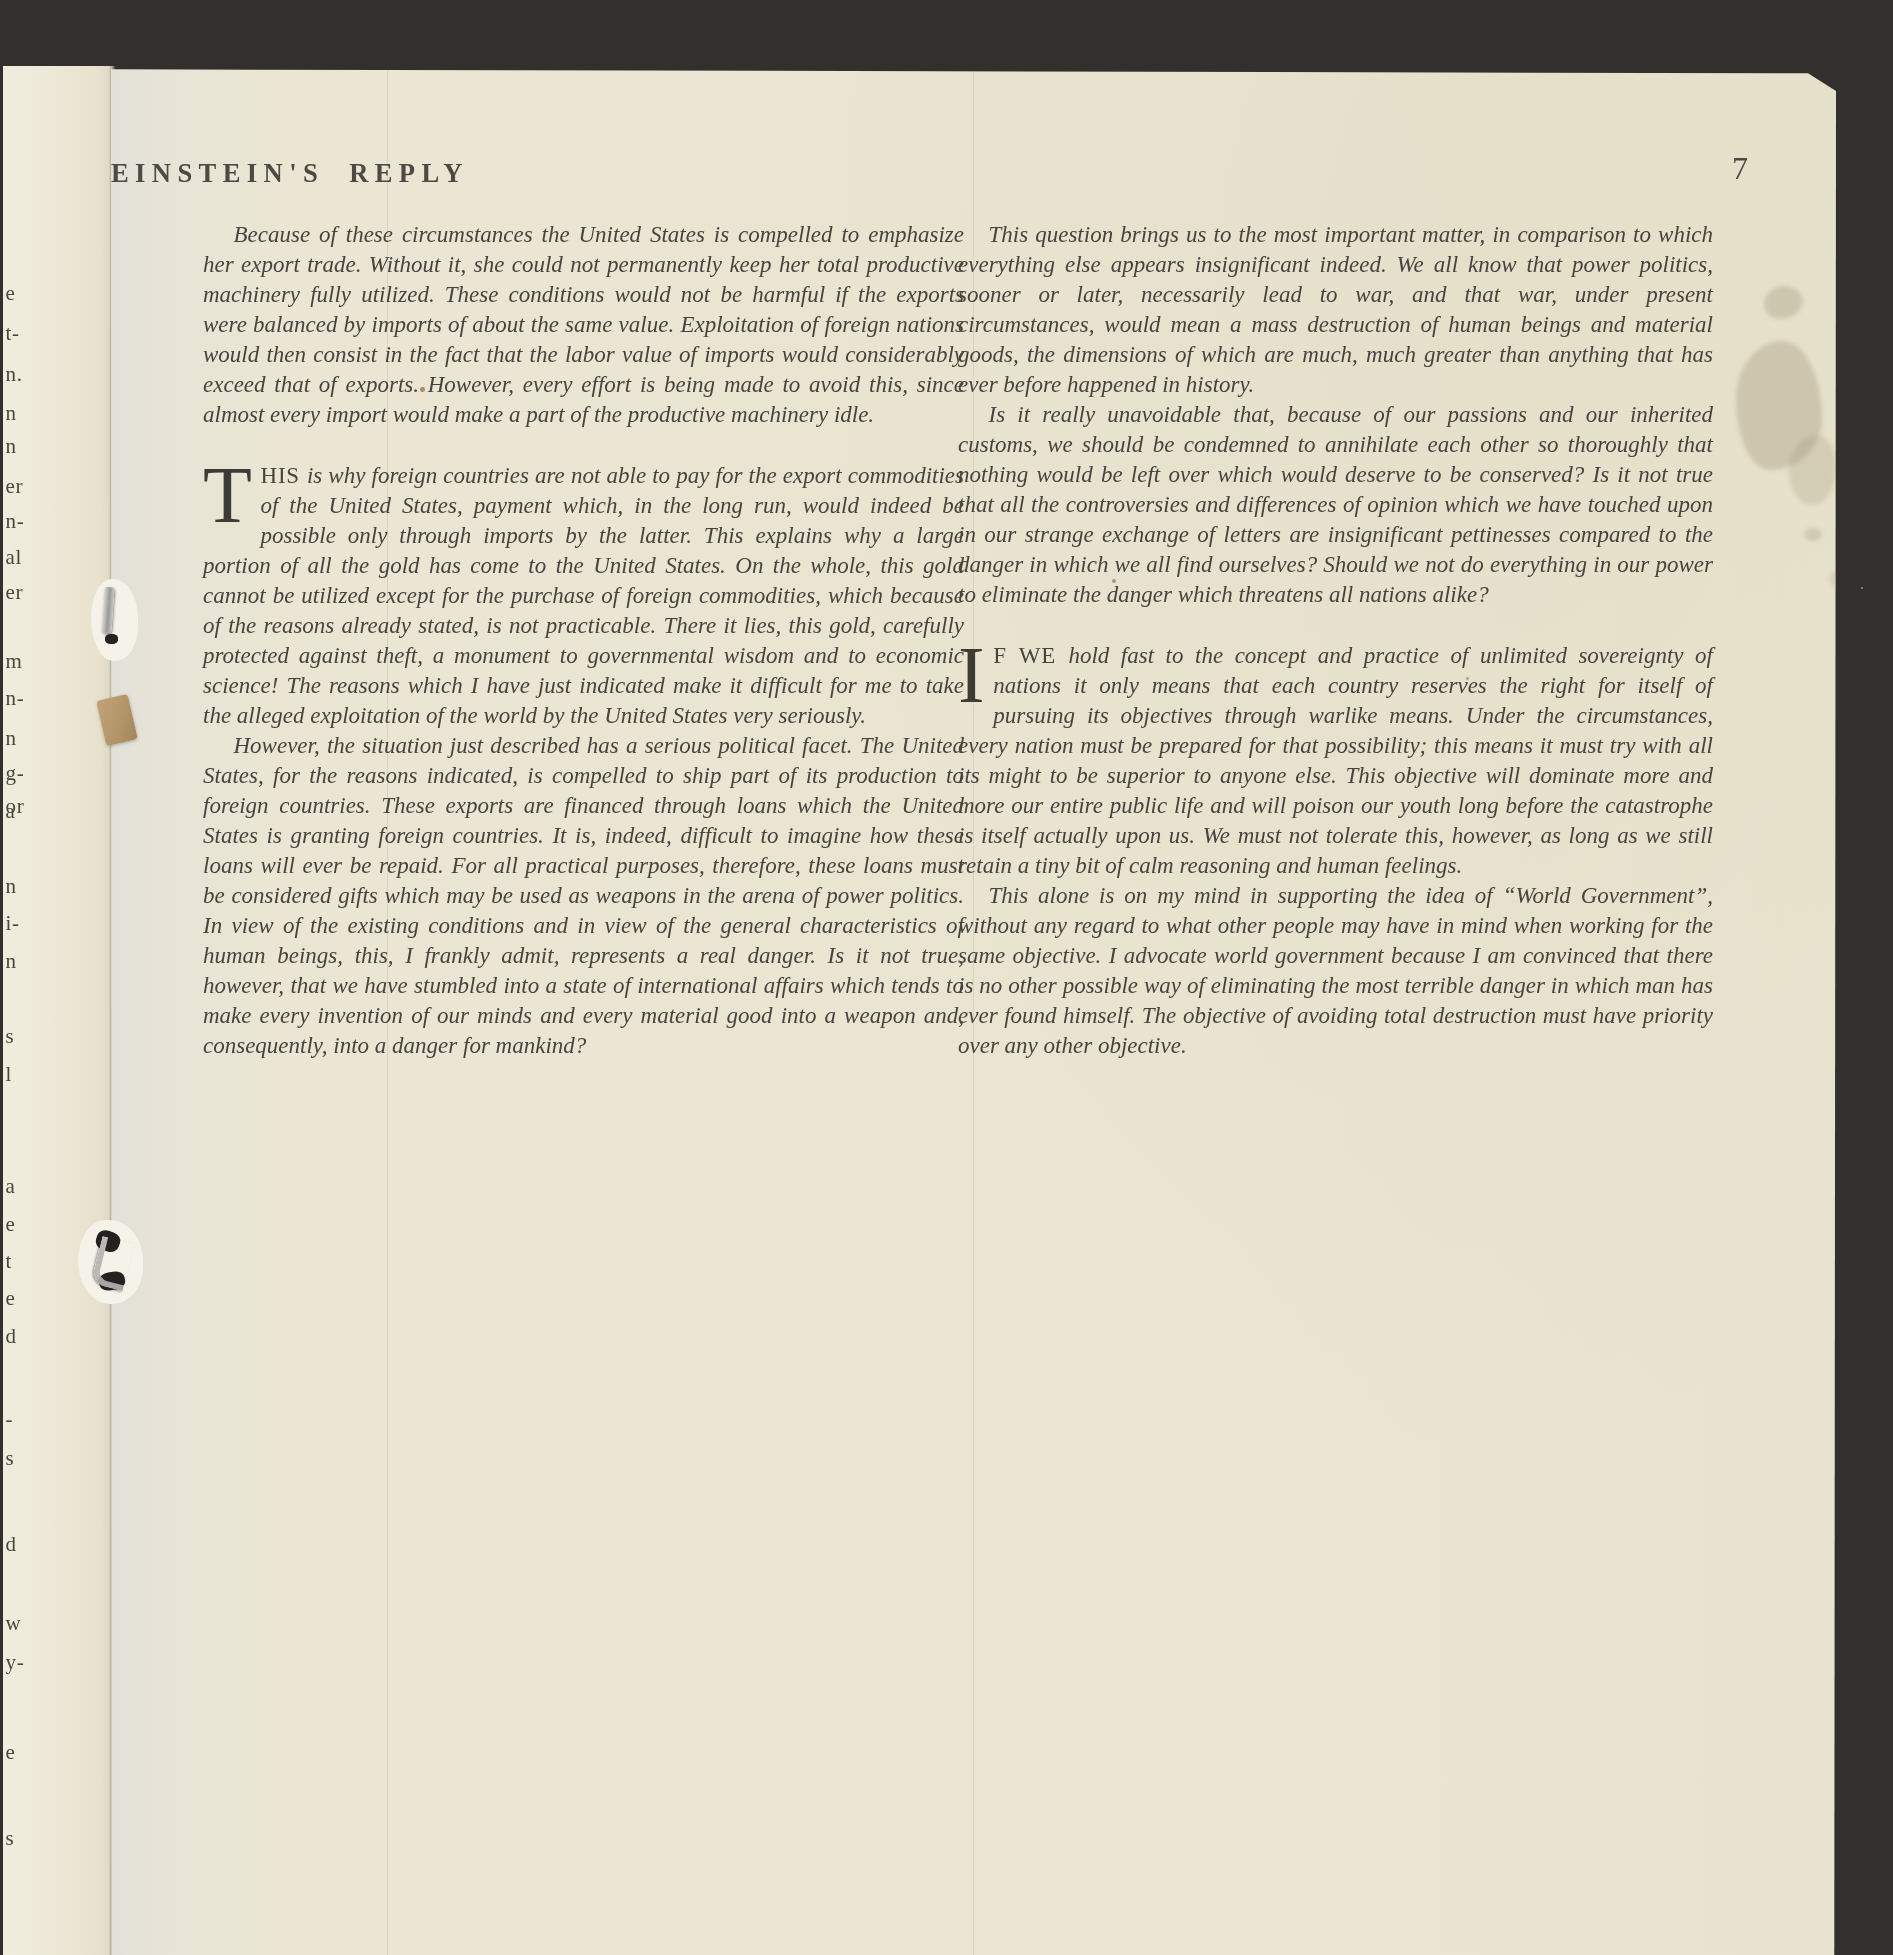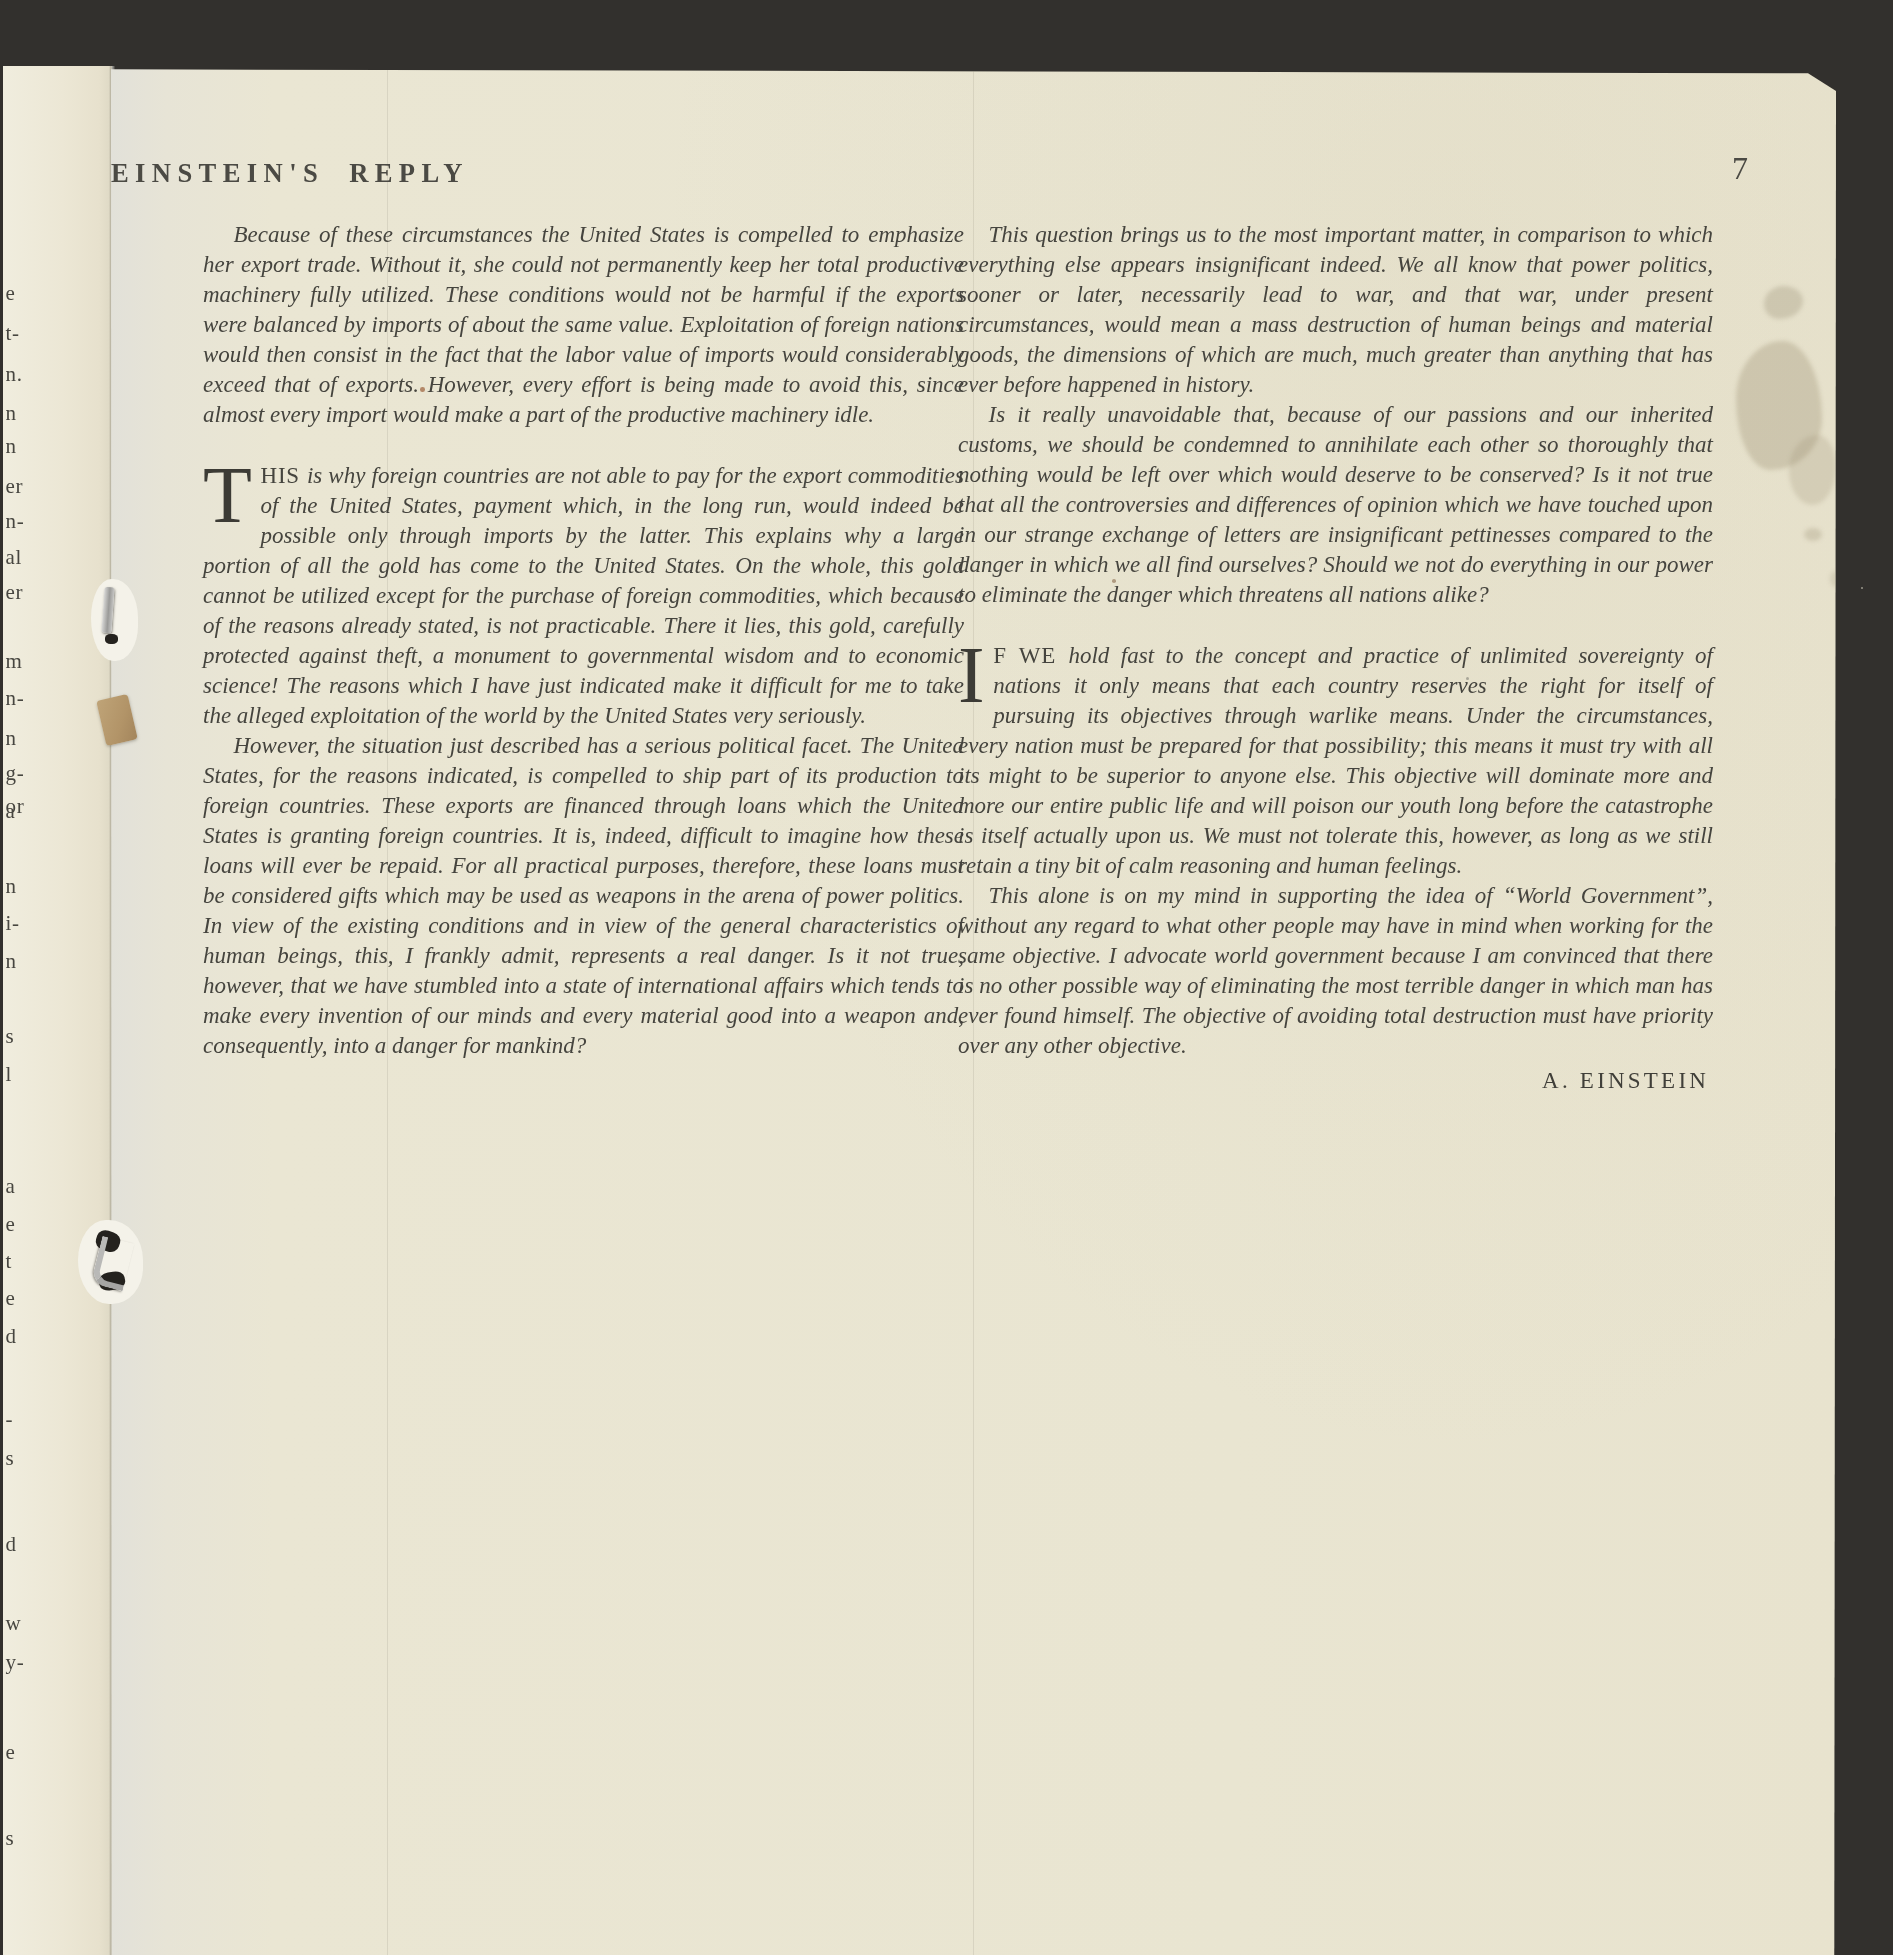--- a/index.html
+++ b/index.html
@@ -124,21 +124,20 @@
     <div class="col col-left">
         <p class="para indent">Because of these circumstances the United States is compelled to emphasize her export trade. Without it, she could not permanently keep her total productive machinery fully utilized. These conditions would not be harmful if the exports were balanced by imports of about the same value. Exploitation of foreign nations would then consist in the fact that the labor value of imports would considerably exceed that of exports. However, every effort is being made to avoid this, since almost every import would make a part of the productive machinery idle.</p>
         <p class="para dropcap"><span class="dropcap-initial">T</span><span class="lead-caps">HIS </span>is why foreign countries are not able to pay for the export commodities of the United States, payment which, in the long run, would indeed be possible only through imports by the latter. This explains why a large portion of all the gold has come to the United States. On the whole, this gold cannot be utilized except for the purchase of foreign commodities, which because of the reasons already stated, is not practicable. There it lies, this gold, carefully protected against theft, a monument to governmental wisdom and to economic science! The reasons which I have just indicated make it difficult for me to take the alleged exploitation of the world by the United States very seriously.</p>
         <p class="para indent">However, the situation just described has a serious political facet. The United States, for the reasons indicated, is compelled to ship part of its production to foreign countries. These exports are financed through loans which the United States is granting foreign countries. It is, indeed, difficult to imagine how these loans will ever be repaid. For all practical purposes, therefore, these loans must be considered gifts which may be used as weapons in the arena of power politics. In view of the existing conditions and in view of the general characteristics of human beings, this, I frankly admit, represents a real danger. Is it not true, however, that we have stumbled into a state of international affairs which tends to make every invention of our minds and every material good into a weapon and, consequently, into a danger for mankind?</p>
       </div>
     <div class="col col-right">
         <p class="para indent">This question brings us to the most important matter, in comparison to which everything else appears insignificant indeed. We all know that power politics, sooner or later, necessarily lead to war, and that war, under present circumstances, would mean a mass destruction of human beings and material goods, the dimensions of which are much, much greater than anything that has ever before happened in history.</p>
         <p class="para indent">Is it really unavoidable that, because of our passions and our inherited customs, we should be condemned to annihilate each other so thoroughly that nothing would be left over which would deserve to be conserved? Is it not true that all the controversies and differences of opinion which we have touched upon in our strange exchange of letters are insignificant pettinesses compared to the danger in which we all find ourselves? Should we not do everything in our power to eliminate the danger which threatens all nations alike?</p>
         <p class="para dropcap"><span class="dropcap-initial">I</span><span class="lead-caps">F WE </span>hold fast to the concept and practice of unlimited sovereignty of nations it only means that each country reserves the right for itself of pursuing its objectives through warlike means. Under the circumstances, every nation must be prepared for that possibility; this means it must try with all its might to be superior to anyone else. This objective will dominate more and more our entire public life and will poison our youth long before the catastrophe is itself actually upon us. We must not tolerate this, however, as long as we still retain a tiny bit of calm reasoning and human feelings.</p>
         <p class="para indent">This alone is on my mind in supporting the idea of “World Government”, without any regard to what other people may have in mind when working for the same objective. I advocate world government because I am convinced that there is no other possible way of eliminating the most terrible danger in which man has ever found himself. The objective of avoiding total destruction must have priority over any other objective.</p>
-        <p class="para signature">A. EINSTEIN</p>
       </div>
 
     <div class="stain stain-large"></div>
     <div class="stain stain-mid"></div>
     <div class="stain stain-corner"></div>
     <div class="stain stain-dot1"></div>
     <div class="stain stain-dot2"></div>
 
     <div class="page-speck" style="left:309px;top:320px;width:4.7px;height:4.7px;background:#9b5f3a;opacity:.7;"></div>
     <div class="page-speck" style="left:1001px;top:512px;width:3.9px;height:3.5px;background:#8a6a4c;opacity:.6;"></div>

